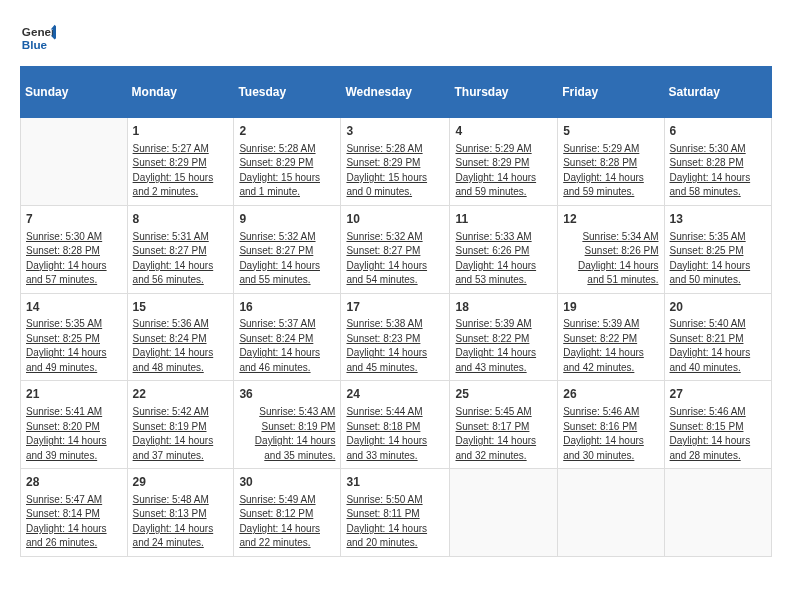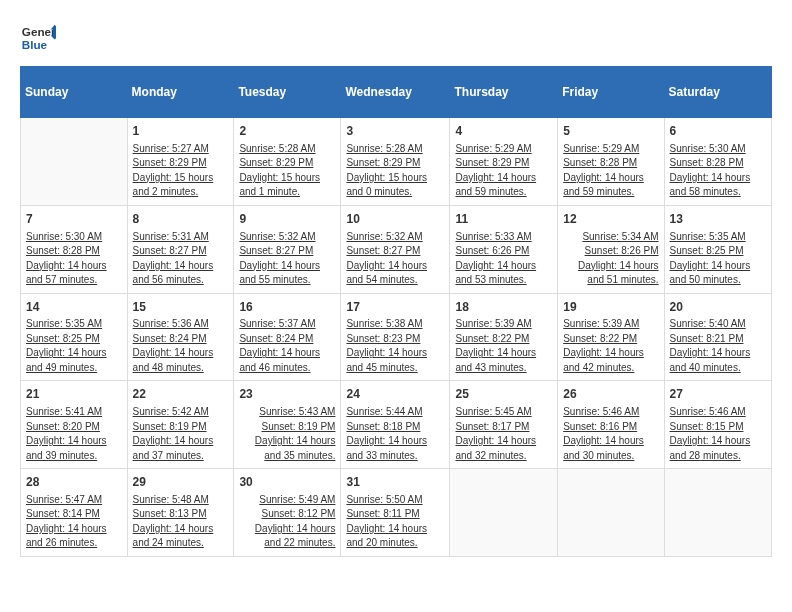--- a/index.html
+++ b/index.html
@@ -272,21 +272,21 @@
 and 39 minutes.</div>
         </td>
         <td>
           <span class="day-number">22</span>
           <div class="day-info" style="white-space: pre-line;">Sunrise: 5:42 AM
 Sunset: 8:19 PM
 Daylight: 14 hours
 and 37 minutes.</div>
         </td>
         <td>
-          <span class="day-number">23</span>
+          <span class="day-number">36</span>
           <div class="day-info" style="white-space: pre-line; text-align: right;">Sunrise: 5:43 AM
 Sunset: 8:19 PM
 Daylight: 14 hours
 and 35 minutes.</div>
         </td>
         <td>
           <span class="day-number">24</span>
           <div class="day-info" style="white-space: pre-line;">Sunrise: 5:44 AM
 Sunset: 8:18 PM
 Daylight: 14 hours
@@ -324,21 +324,21 @@
         </td>
         <td>
           <span class="day-number">29</span>
           <div class="day-info" style="white-space: pre-line;">Sunrise: 5:48 AM
 Sunset: 8:13 PM
 Daylight: 14 hours
 and 24 minutes.</div>
         </td>
         <td>
           <span class="day-number">30</span>
-          <div class="day-info" style="white-space: pre-line; text-align: right;">Sunrise: 5:49 AM
+          <div class="day-info" style="white-space: pre-line;">Sunrise: 5:49 AM
 Sunset: 8:12 PM
 Daylight: 14 hours
 and 22 minutes.</div>
         </td>
         <td>
           <span class="day-number">31</span>
           <div class="day-info" style="white-space: pre-line;">Sunrise: 5:50 AM
 Sunset: 8:11 PM
 Daylight: 14 hours
 and 20 minutes.</div>

